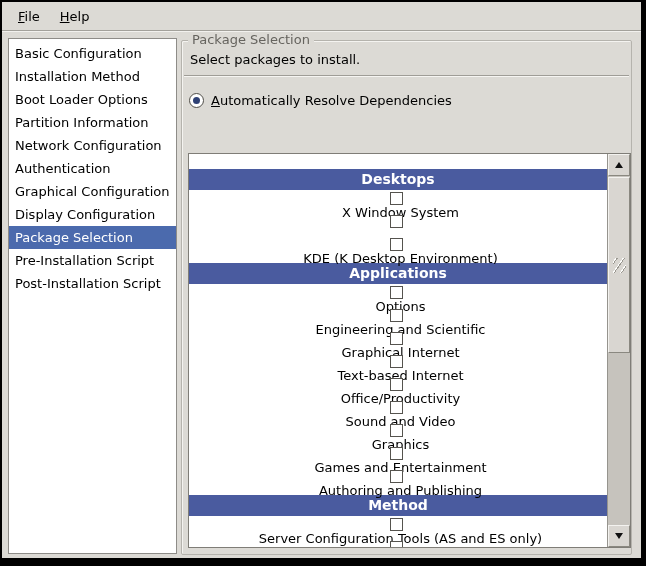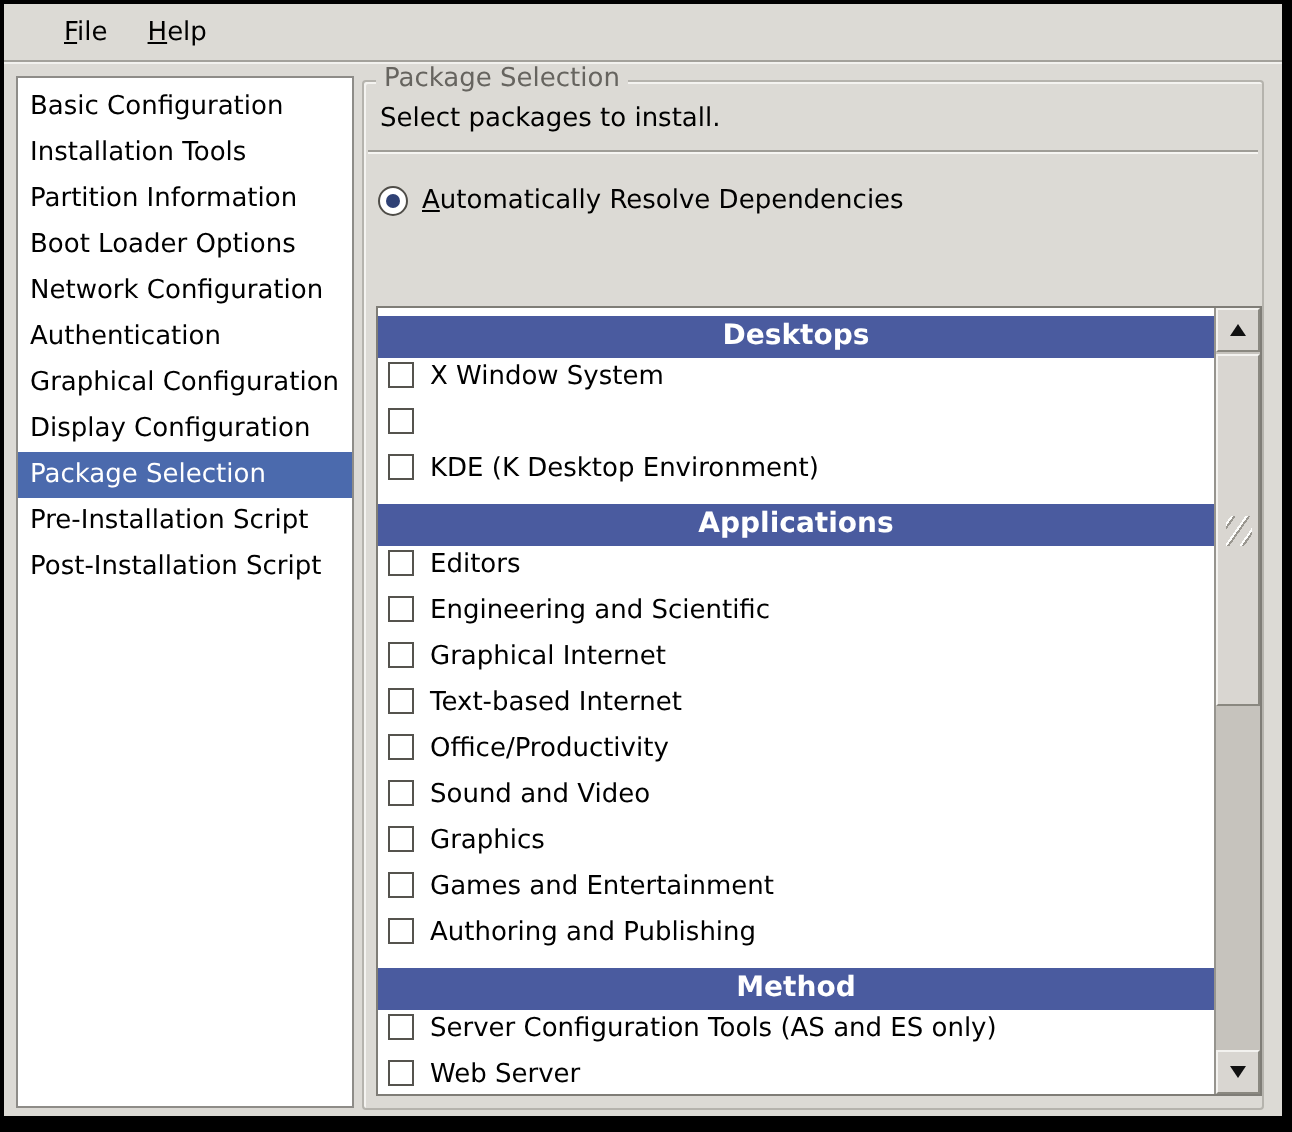--- a/index.html
+++ b/index.html
@@ -12,21 +12,21 @@
     background:var(--bg,#dcdad5);
     border:solid #000;
     border-width:2px 5px 8px 2px;
     overflow:hidden;
     font-size:13px; color:#000;
   }
 
   
   .menubar {
     position:absolute; left:0; right:0; top:0; height:29px;
-    display:flex; align-items:center; padding-left:24px;
+    display:flex; align-items:center; padding-left:10px;
     border-bottom:1px solid #a3a19b;
     box-shadow:0 1px 0 #f2f1ee;
   }
   .menu-item { padding:3px 6px; margin-right:8px; cursor:default; }
   .menu-item u { text-decoration:underline; }
 
   
   .sidebar {
     position:absolute; left:6px; top:36px; width:169px; height:516px;
     background:#fff; border:1px solid #8e8c88; padding-top:3px;
@@ -63,28 +63,28 @@
     content:""; width:7px; height:7px; border-radius:50%; background:#2f4175;
   }
   .radio-label u { text-decoration:underline; }
 
   
   .listbox {
     position:absolute; left:6px; top:112px; width:443px; height:395px;
     border:1px solid #7f7d77; background:#fff;
     display:flex;
   }
-  .list-content { flex:1 1 auto; overflow:hidden; background:#fff; }
+  .list-content { flex:1 1 auto; overflow:hidden; background:#fff;margin-top:11px; }
   .pkg-header {
     height:21px; line-height:21px; margin:2px 0;
     background:var(--hdr,#4a5b9f); color:#fff;
     font-weight:bold; font-size:14px; text-align:center;
   }
   .pkg-header.first { margin-top:4px; }
-  .pkg-item { height:23px; display:flex; align-items:flex-start; padding-left:5px; }
+  .pkg-item { height:23px; display:flex; align-items:center; padding-left:5px;flex-direction:column; }
   .checkbox {
     width:13px; height:13px; border:1px solid #55534e; background:#fff;
     margin-right:8px; flex:0 0 auto;
   }
 
   
   .scrollbar {
     flex:0 0 23px; position:relative;
     background:#c6c3bd; border-left:1px solid #96948e;
   }
@@ -115,23 +115,23 @@
 
 <div class="window" style="--bg: #dcdad5; --sel: #4b6aad; --hdr: #4a5b9f;">
 
   <div class="menubar">
       <div class="menu-item"><u>F</u>ile</div>
       <div class="menu-item"><u>H</u>elp</div>
     </div>
 
   <div class="sidebar">
       <div class="side-item">Basic Configuration</div>
-      <div class="side-item">Installation Tools</div>
+      <div class="side-item">Installation Method</div>
+      <div class="side-item">Boot Loader Options</div>
       <div class="side-item">Partition Information</div>
-      <div class="side-item">Boot Loader Options</div>
       <div class="side-item">Network Configuration</div>
       <div class="side-item">Authentication</div>
       <div class="side-item">Graphical Configuration</div>
       <div class="side-item">Display Configuration</div>
       <div class="side-item selected">Package Selection</div>
       <div class="side-item">Pre-Installation Script</div>
       <div class="side-item">Post-Installation Script</div>
     </div>
 
   <div class="frame">
@@ -158,21 +158,21 @@
           <div class="pkg-item">
             <span class="checkbox"></span>
           </div>
           <div class="pkg-item">
             <span class="checkbox"></span>
             <span>KDE (K Desktop Environment)</span>
           </div>
           <div class="pkg-header">Applications</div>
           <div class="pkg-item">
             <span class="checkbox"></span>
-            <span>Editors</span>
+            <span>Options</span>
           </div>
           <div class="pkg-item">
             <span class="checkbox"></span>
             <span>Engineering and Scientific</span>
           </div>
           <div class="pkg-item">
             <span class="checkbox"></span>
             <span>Graphical Internet</span>
           </div>
           <div class="pkg-item">

